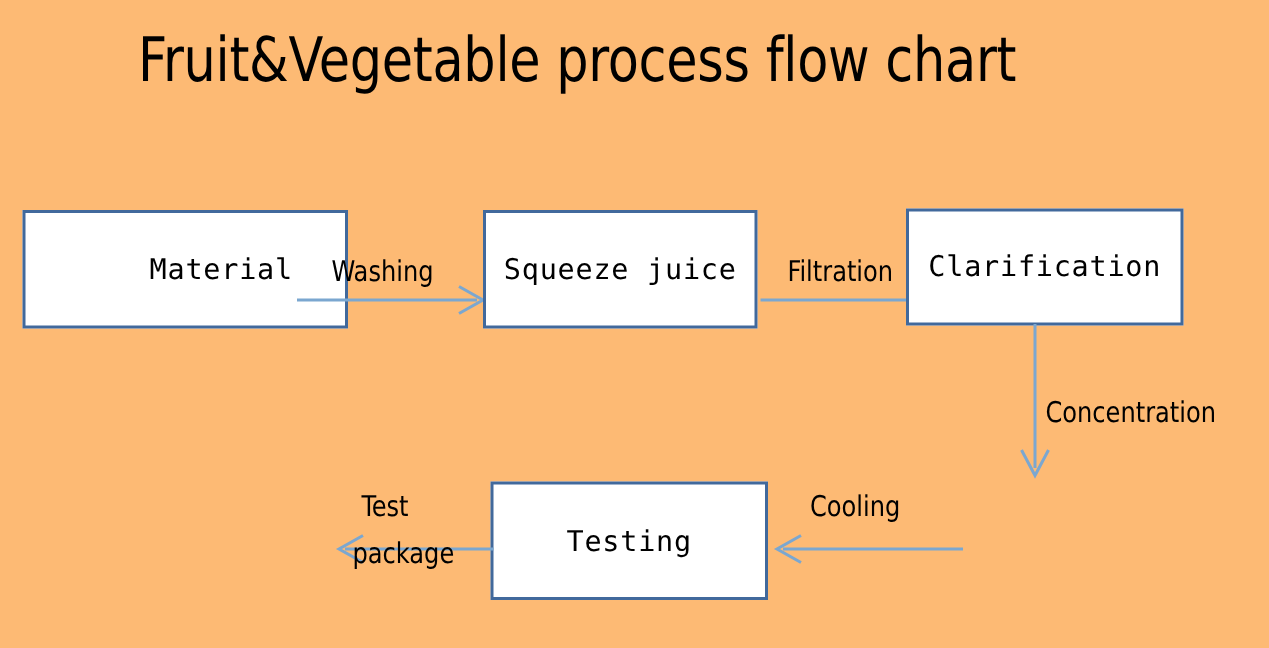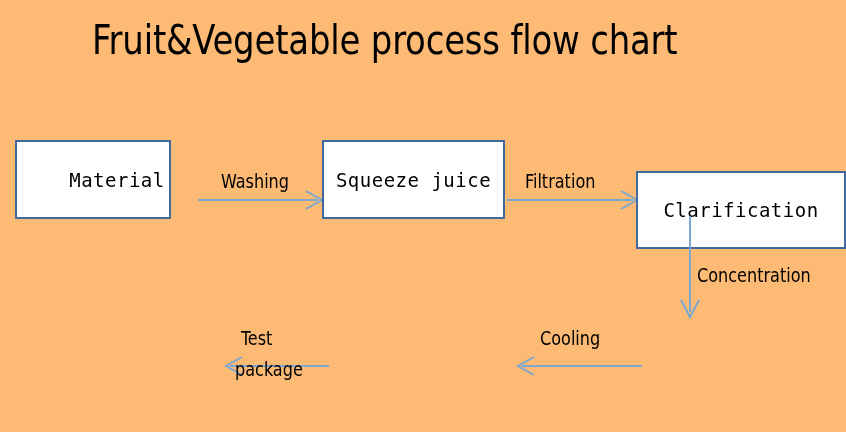--- a/index.html
+++ b/index.html
@@ -43,23 +43,23 @@
     justify-content: center;
   }
   .node-label {
     font-family: "DejaVu Sans Mono", "Liberation Mono", monospace;
     font-size: 19px;
     color: #000000;
     white-space: nowrap;
     letter-spacing: 0.5px;
   }
 
-  #node-material      { left: 15px;  top: 140px; width: 156px; height: 79px; padding-left: 48px; }
+  #node-material      { left: 15px;  top: 140px; width: 217px; height: 79px; padding-left: 48px; }
   #node-squeeze-juice { left: 322px; top: 140px; width: 183px; height: 79px; text-align: right; }
-  #node-clarification { left: 636px; top: 139px; width: 210px; height: 78px; margin-top: 32px; }
+  #node-clarification { left: 604px; top: 139px; width: 185px; height: 78px; }
   #node-spray-drying  { left: 641px; top: 319px; width: 187px; height: 79px; }
   #node-testing       { left: 327px; top: 321px; width: 185px; height: 79px; }
   #node-finished      { left: 5px;   top: 320px; width: 218px; height: 79px; }
 
   
   .arrow-svg {
     position: absolute;
     overflow: visible;
     pointer-events: none;
   }
@@ -124,20 +124,23 @@
   </svg>
   <div class="edge-label" id="label-concentration">Concentration</div>
 
 
   <svg class="arrow-svg" id="arrow-cooling" viewBox="0 0 128 28">
     <line x1="8" y1="14" x2="128" y2="14" stroke="#7ba7d0" stroke-width="2"></line>
     <polyline points="20,5 4,14 20,23" fill="none" stroke="#7ba7d0" stroke-width="2"></polyline>
   </svg>
   <div class="edge-label" id="label-cooling">Cooling</div>
 
+  <div class="node" id="node-testing">
+    <span class="node-label">Testing</span>
+  </div>
 
   <svg class="arrow-svg" id="arrow-test-package" viewBox="0 0 107 28">
     <line x1="8" y1="14" x2="107" y2="14" stroke="#7ba7d0" stroke-width="2"></line>
     <polyline points="20,5 4,14 20,23" fill="none" stroke="#7ba7d0" stroke-width="2"></polyline>
   </svg>
   <div class="edge-label" id="label-test">Test</div>
   <div class="edge-label" id="label-package">package</div>
 
 
 </div>

